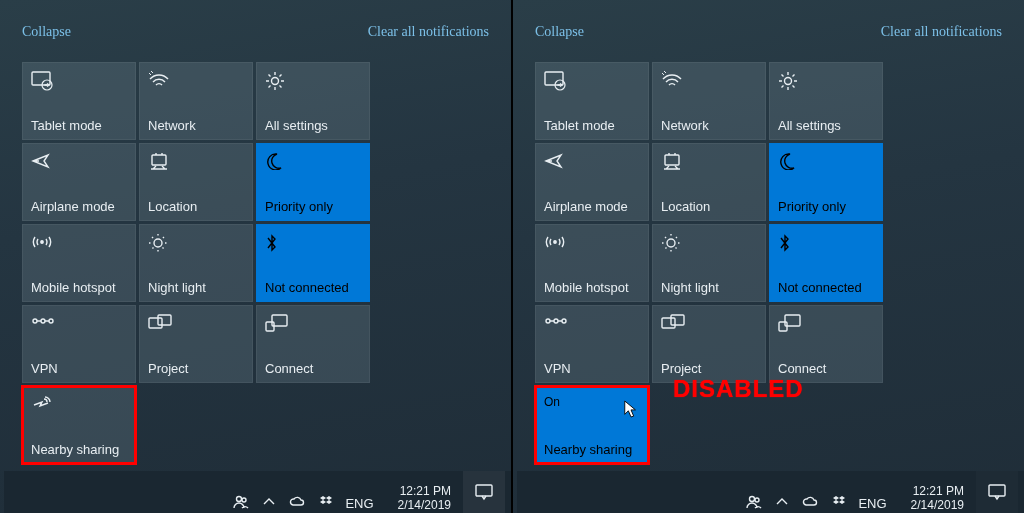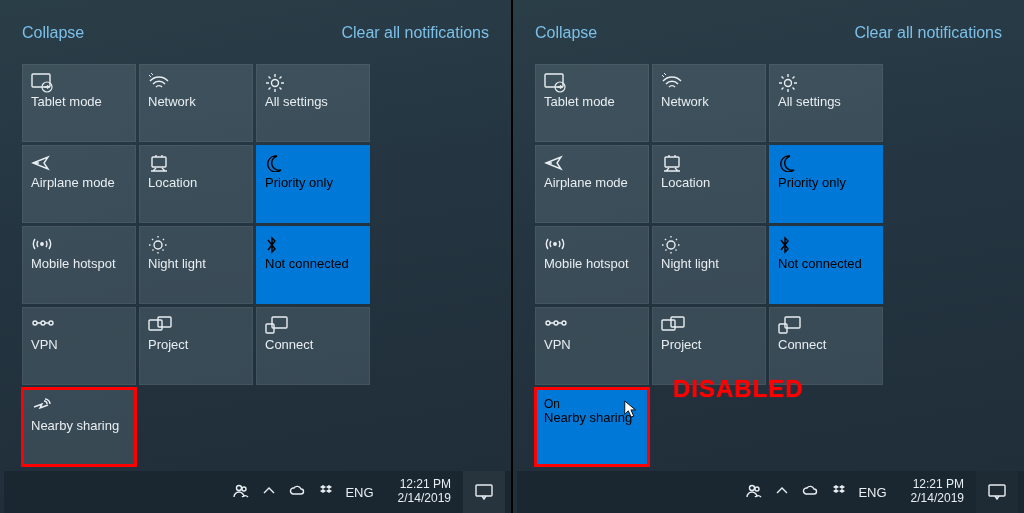--- a/index.html
+++ b/index.html
@@ -15,42 +15,44 @@
     height: 513px;
     position: relative;
     background: linear-gradient(170deg, #2a3e48 0%, #243541 40%, #1f2d38 100%);
     display: flex;
     flex-direction: column;
   }
   .top-links {
     display: flex;
     justify-content: space-between;
     padding: 24px 22px 14px 22px;
-    font-size: 16px;
+    font-size: 14px;
     color: #7cc0e8;
+    font-family: Liberation Serif, serif;
   }
   .top-links span { cursor: pointer; }
   .grid {
     padding: 8px 12px 0 22px;
     display: flex;
     flex-wrap: wrap;
     gap: 3px;
     width: 480px;
   }
   .tile {
     width: 114px;
     height: 78px;
     background: rgba(120,140,150,0.28);
     border: 1px solid rgba(255,255,255,0.06);
     position: relative;
     color: #e8eef2;
     font-size: 13px;
     padding: 8px 8px 6px 8px;
     display: flex;
     flex-direction: column;
+    justify-content: space-between;
     cursor: pointer;
   }
   .tile.active {
     background: #0078d7;
     border-color: #0078d7;
     color: #000000;
   }
   .tile .icon-slot { height: 22px; display:flex; align-items:flex-start; }
   .tile .label { font-size: 13px; line-height: 1.1; white-space: nowrap; }
   .tile .status { font-size: 12px; }
@@ -73,21 +75,21 @@
     pointer-events: none;
   }
   .cursor svg { fill: #fff; stroke: #000; stroke-width: 1; }
 
   .taskbar {
     position: absolute;
     left: 4px; right: 0; bottom: 0;
     height: 42px;
     background: #1a2731;
     display: flex;
-    align-items: center;
+    align-items: flex-end;
     justify-content: flex-end;
     padding: 0 6px 0 0;
     gap: 8px;
     color: #e8eef2;
     font-size: 12px;
   }
   .taskbar .tray { display:flex; align-items:center; gap:12px; }
   .taskbar .clock { text-align: right; line-height: 1.15; padding: 0 4px; font-size: 12px; margin-left: 12px;}
   .taskbar .ac-btn {
     width: 42px; height: 42px; display:flex; align-items:center; justify-content:center;

